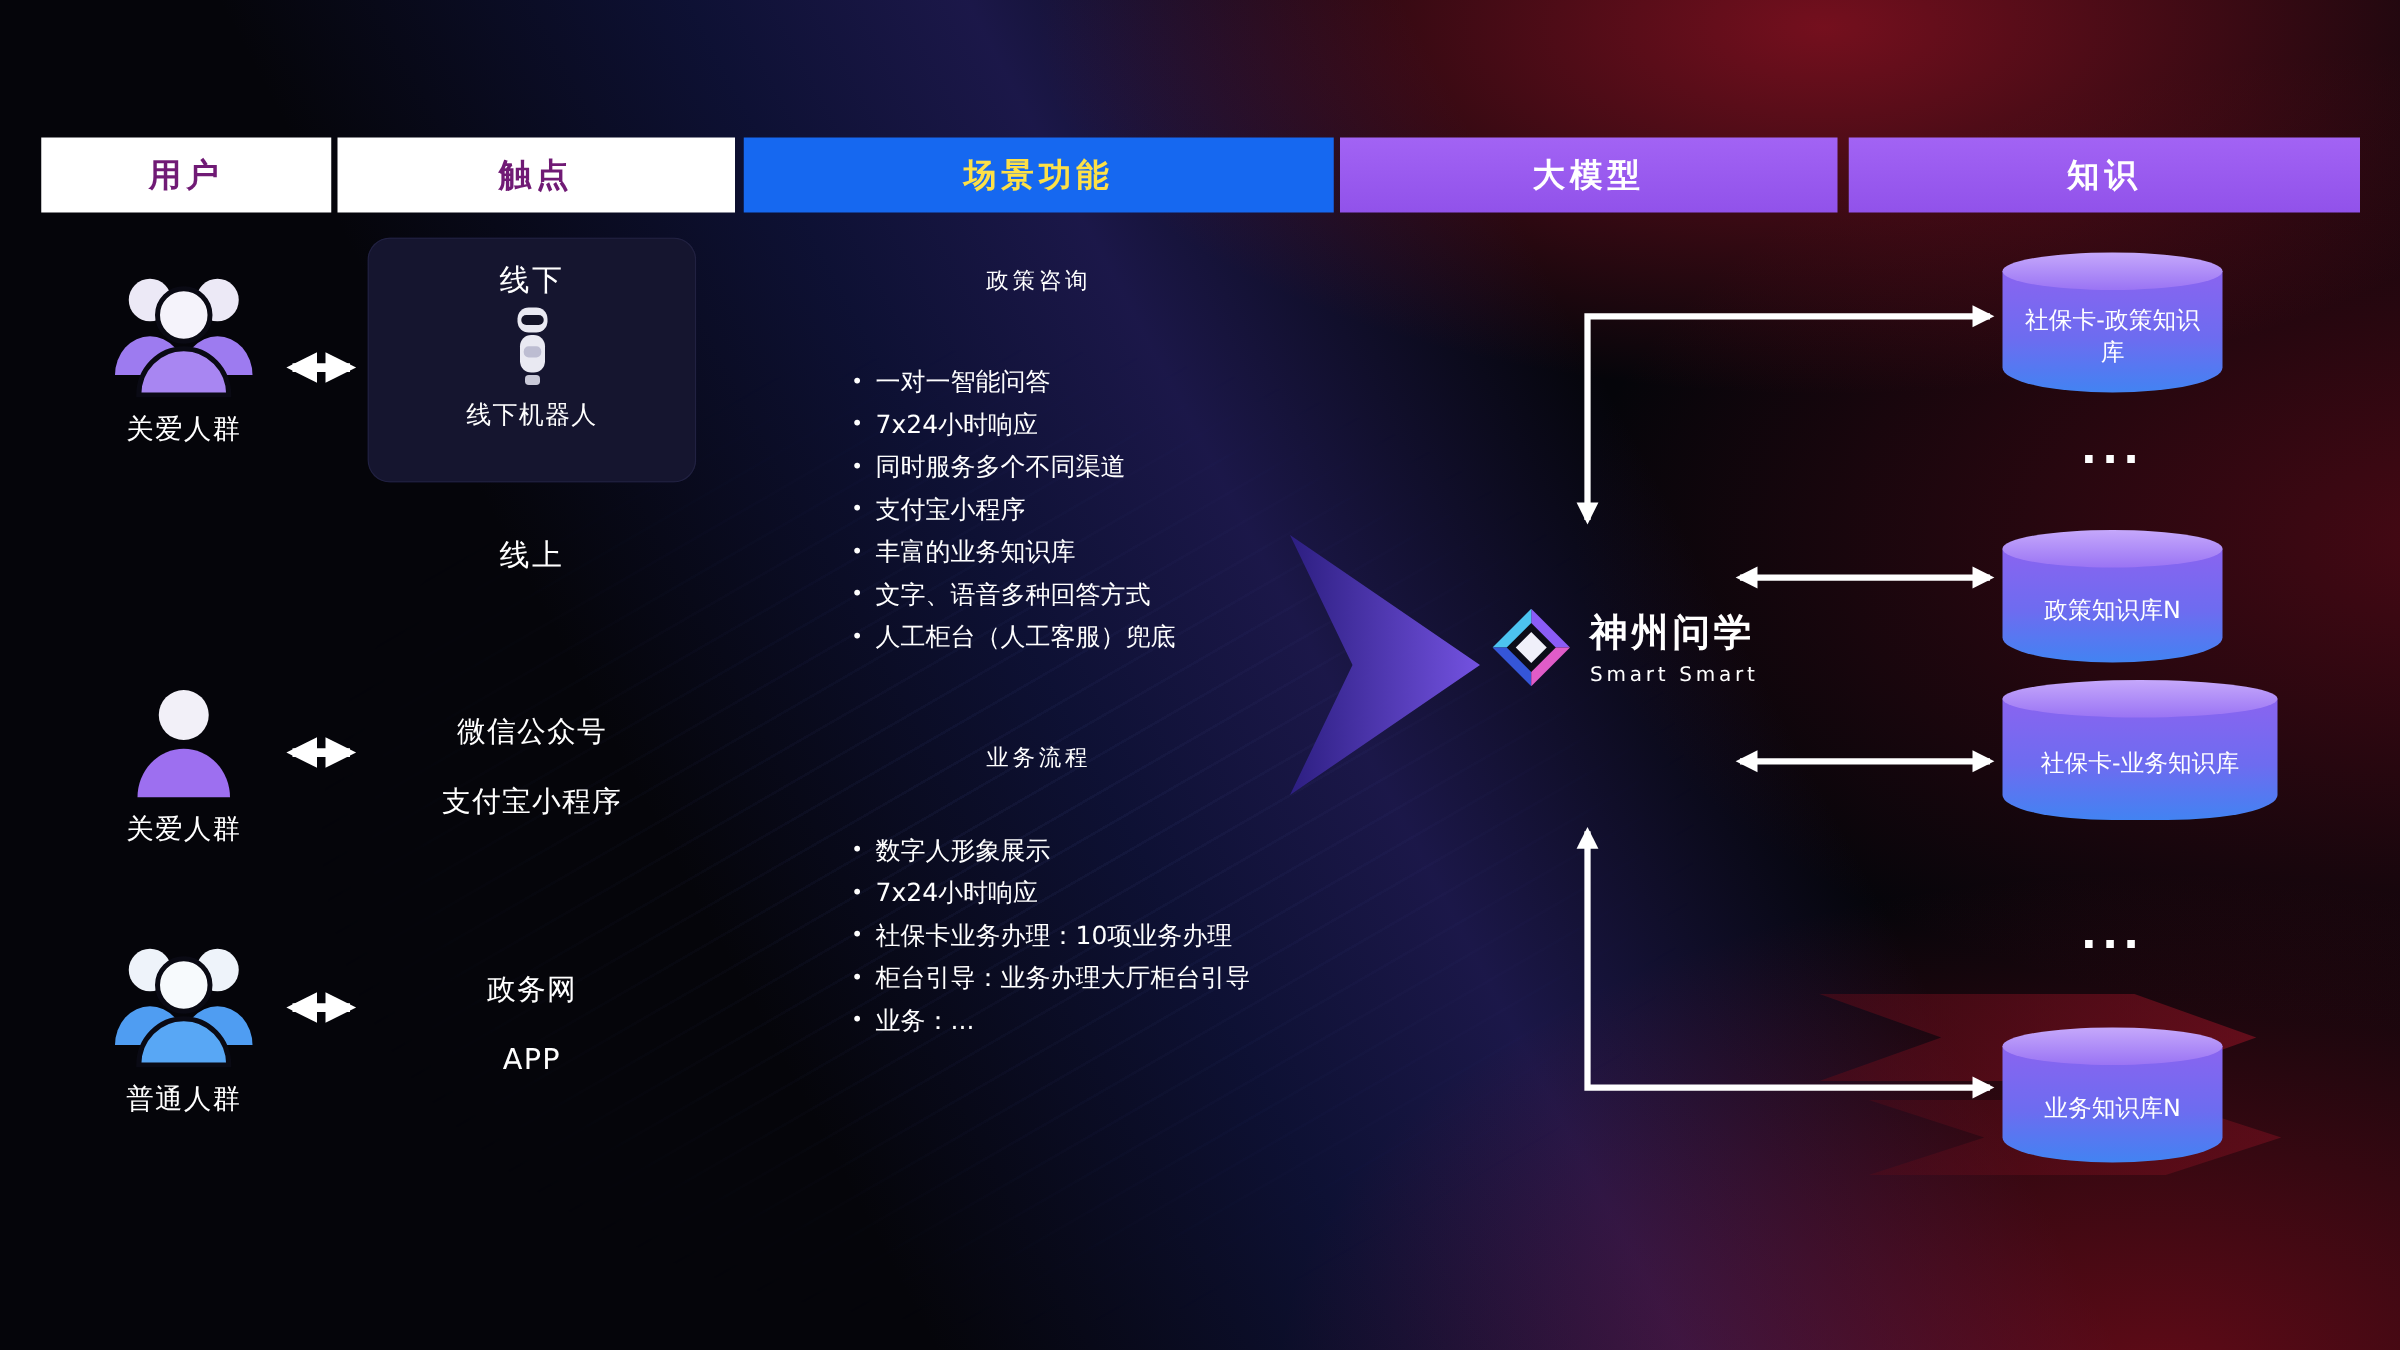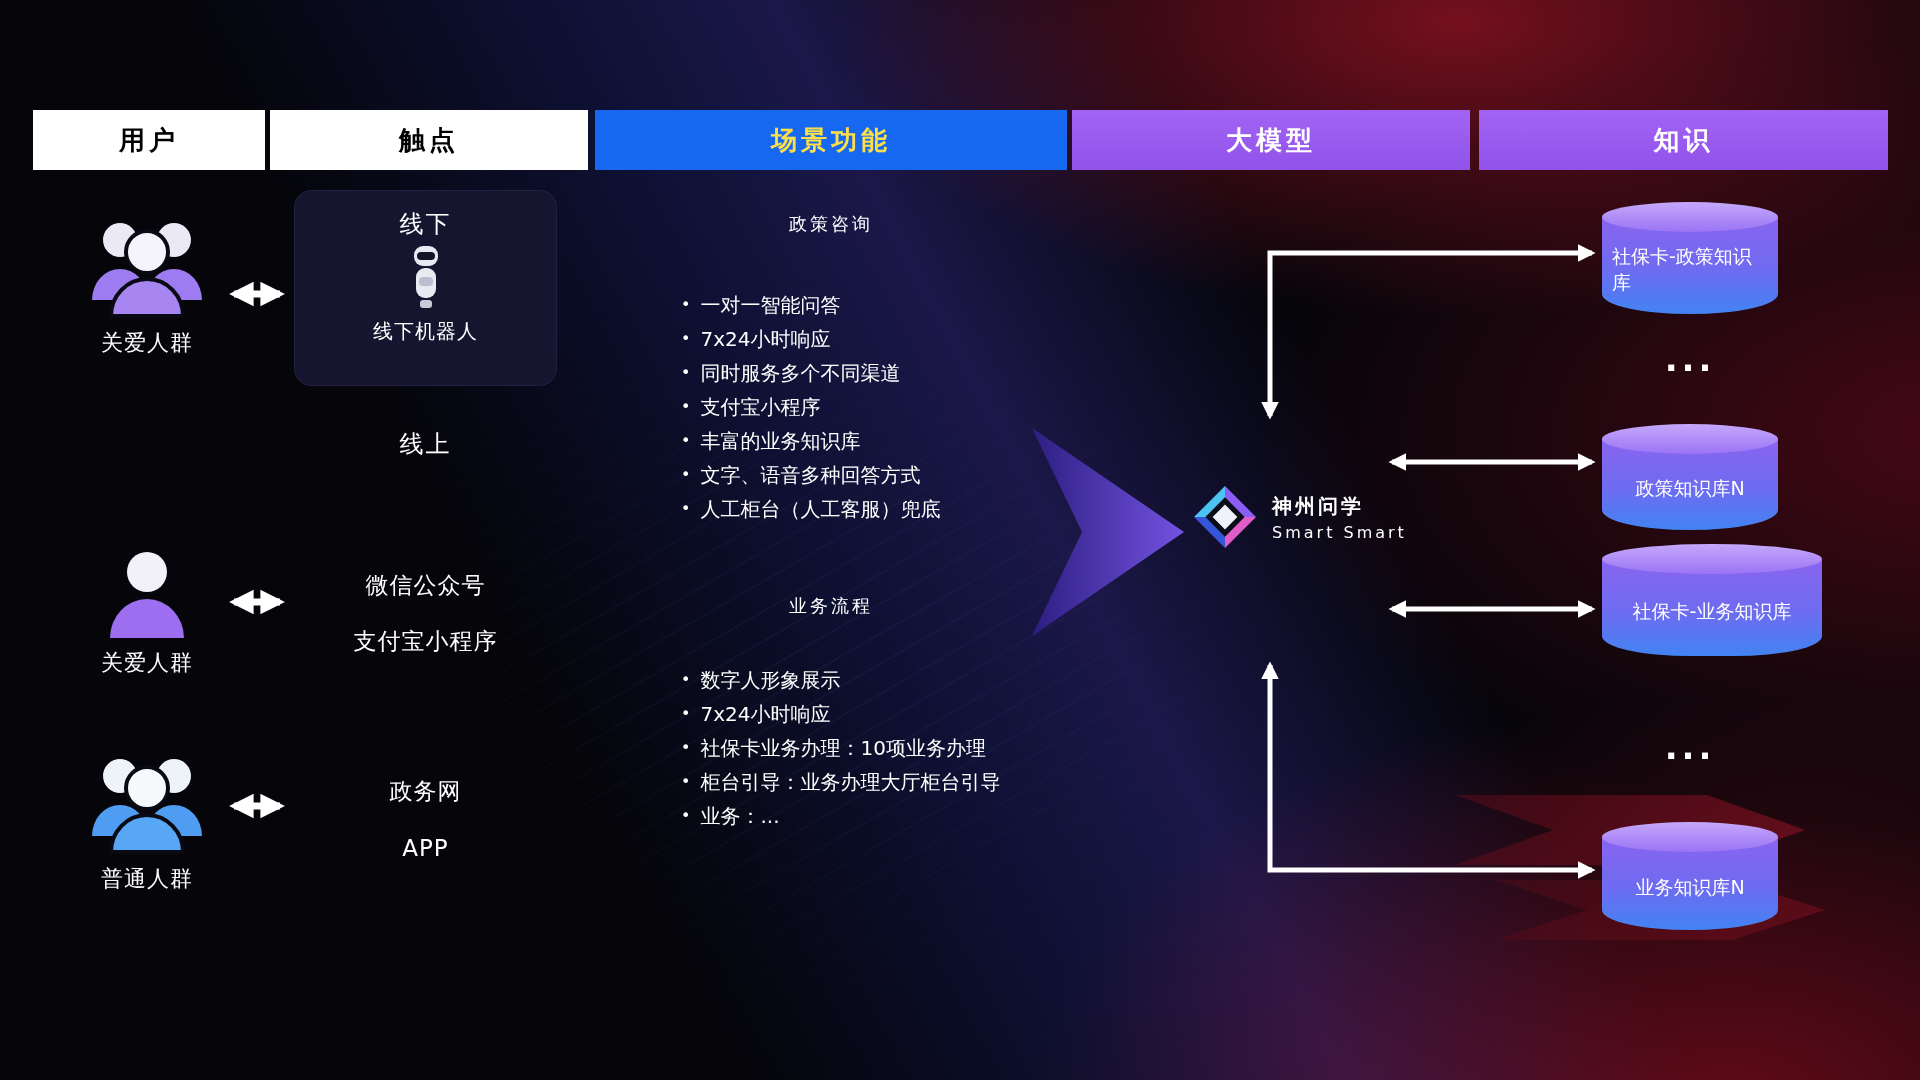--- a/index.html
+++ b/index.html
@@ -20,21 +20,21 @@
     mask-image:radial-gradient(760px 540px at 42% 62%, #000 0%, transparent 75%);
   }
   .red-chev{
     position:absolute;opacity:.5;
     background:linear-gradient(90deg,#5e0b18,#a31427);
     clip-path:polygon(0 0,72% 0,100% 50%,72% 100%,0 100%,28% 50%);
   }
   
   .hdr{position:absolute;top:110px;height:60px;display:flex;align-items:center;justify-content:center;
        font-size:26px;font-weight:700;letter-spacing:4px;}
-  .hdr-white{background:#ffffff;color:#000000;}
+  .hdr-white{background:#ffffff;color:#701a75;}
   .hdr-blue{background:#1668f0;color:#fde047;}
   .hdr-purple{background:linear-gradient(180deg,#a263f4,#9152ea);color:#fff;}
   
   .user{position:absolute;width:160px;text-align:center;}
   .user .lbl{font-size:22px;margin-top:6px;letter-spacing:1px;}
   
   .tp-card{position:absolute;left:294px;top:190px;width:263px;height:196px;background:#15152f;
            border-radius:18px;text-align:center;box-shadow:0 0 0 1px rgba(120,120,200,.12) inset;}
   .tp-card .tp-title{font-size:24px;margin-top:18px;letter-spacing:2px;}
   .tp-card .robot{margin-top:4px;}
@@ -42,28 +42,28 @@
   .tp-label{position:absolute;left:294px;width:263px;text-align:center;font-size:23px;letter-spacing:1px;}
   .tp-online{font-size:24px;letter-spacing:2px;}
   
   .sec-title{position:absolute;left:595px;width:472px;text-align:center;font-size:18px;letter-spacing:3px;}
   .bullets{position:absolute;font-size:20px;}
   .bullets .li{line-height:33px;white-space:nowrap;}
   .bullets .li::before{content:"•";margin-right:10px;font-size:16px;position:relative;top:-2px;}
   
   .flow-arrow{position:absolute;}
   .logo-block{position:absolute;left:1194px;top:486px;display:flex;align-items:center;gap:16px;}
-  .logo-text .nm{font-size:20px;font-weight:700;letter-spacing:3px;}
+  .logo-text .nm{font-size:30px;font-weight:700;letter-spacing:3px;}
   .logo-text .sub{font-size:16px;letter-spacing:3px;margin-top:3px;}
   
   .db{position:absolute;left:1602px;width:176px;}
   .db-top{position:absolute;left:0;right:0;top:0;height:30px;border-radius:50%;z-index:2;
           background:linear-gradient(180deg,#c5a8fb,#9a74f4);}
   .db-body{position:absolute;left:0;right:0;top:15px;bottom:0;display:flex;align-items:center;justify-content:center;
-           text-align:left;padding:14px 10px 6px;font-size:19px;line-height:1.35;
+           text-align:center;padding:14px 10px 6px;font-size:19px;line-height:1.35;
            background:linear-gradient(180deg,#8a64f0 0%,#6d6cf0 55%,#4283f2 100%);
            border-radius:0 0 88px 88px / 0 0 20px 20px;}
   .dots{position:absolute;left:1602px;width:176px;text-align:center;font-size:34px;font-weight:700;
         letter-spacing:4px;line-height:22px;}
   .overlay{position:absolute;left:0;top:0;pointer-events:none;}
 </style>
 </head>
 <body>
 
 <div class="stage">

